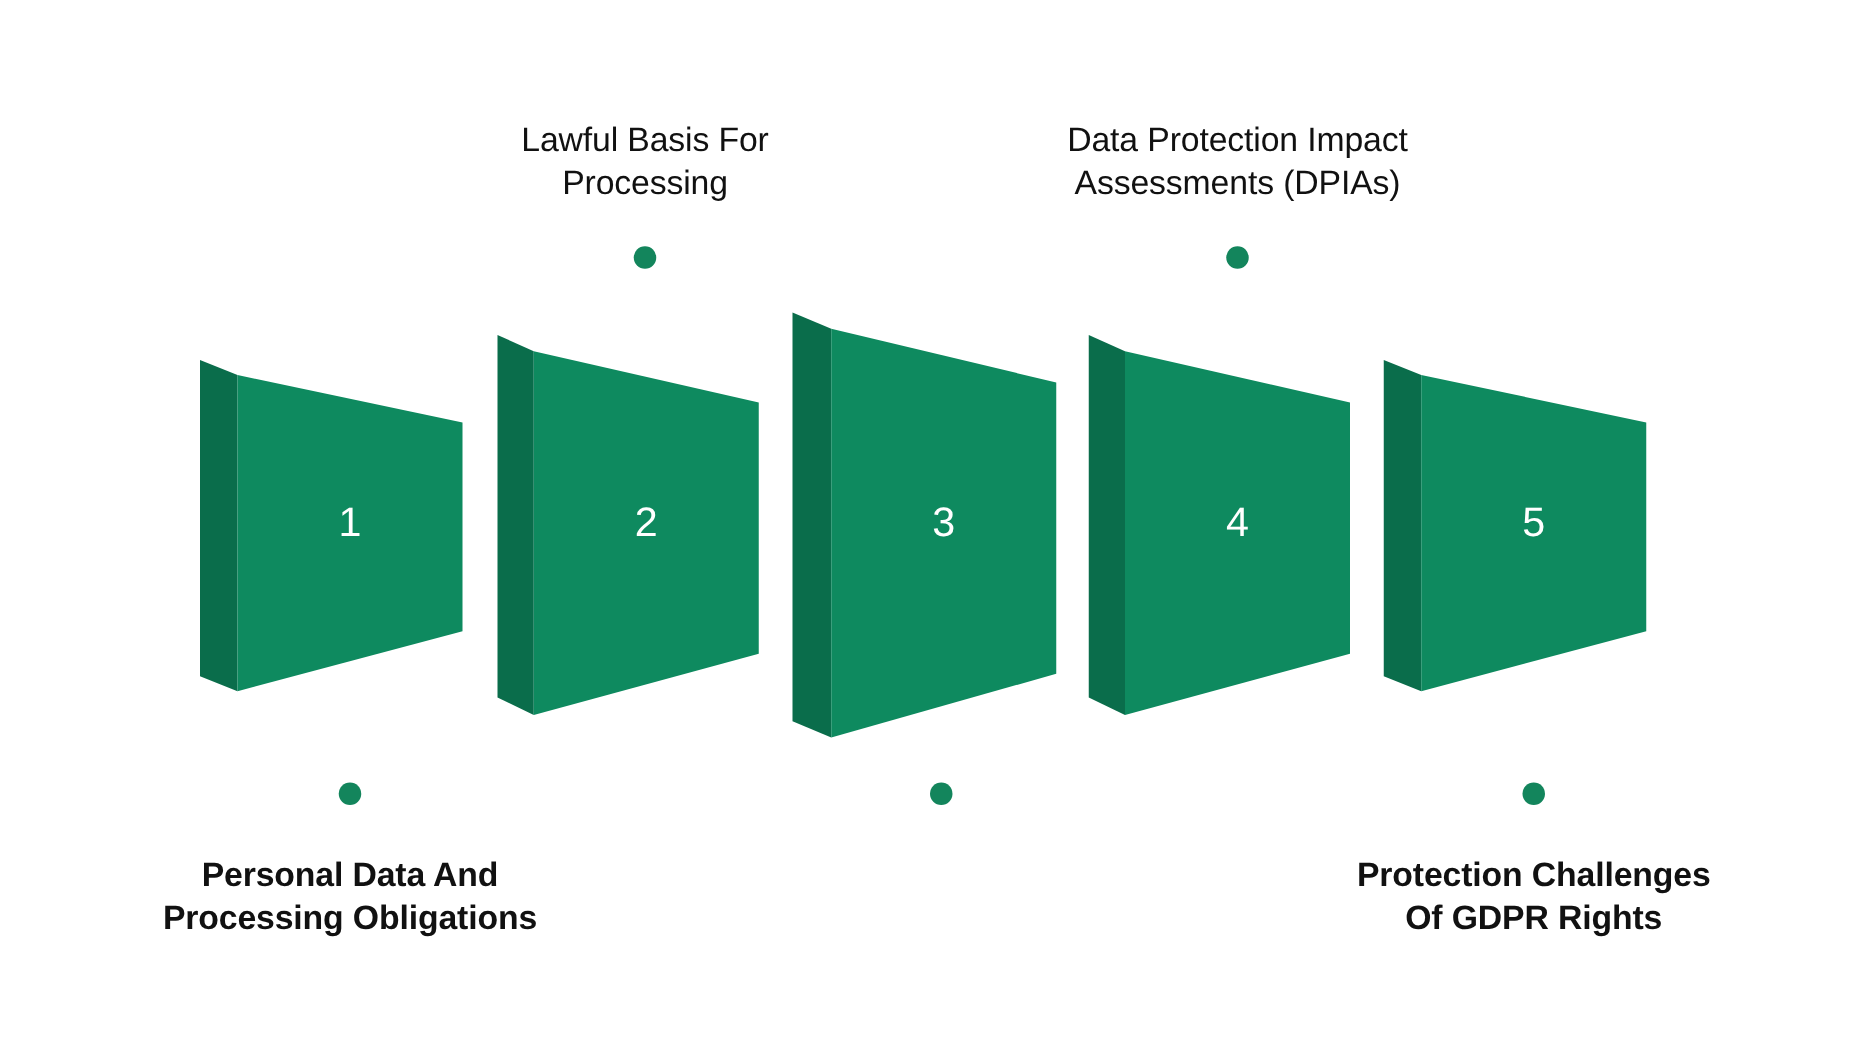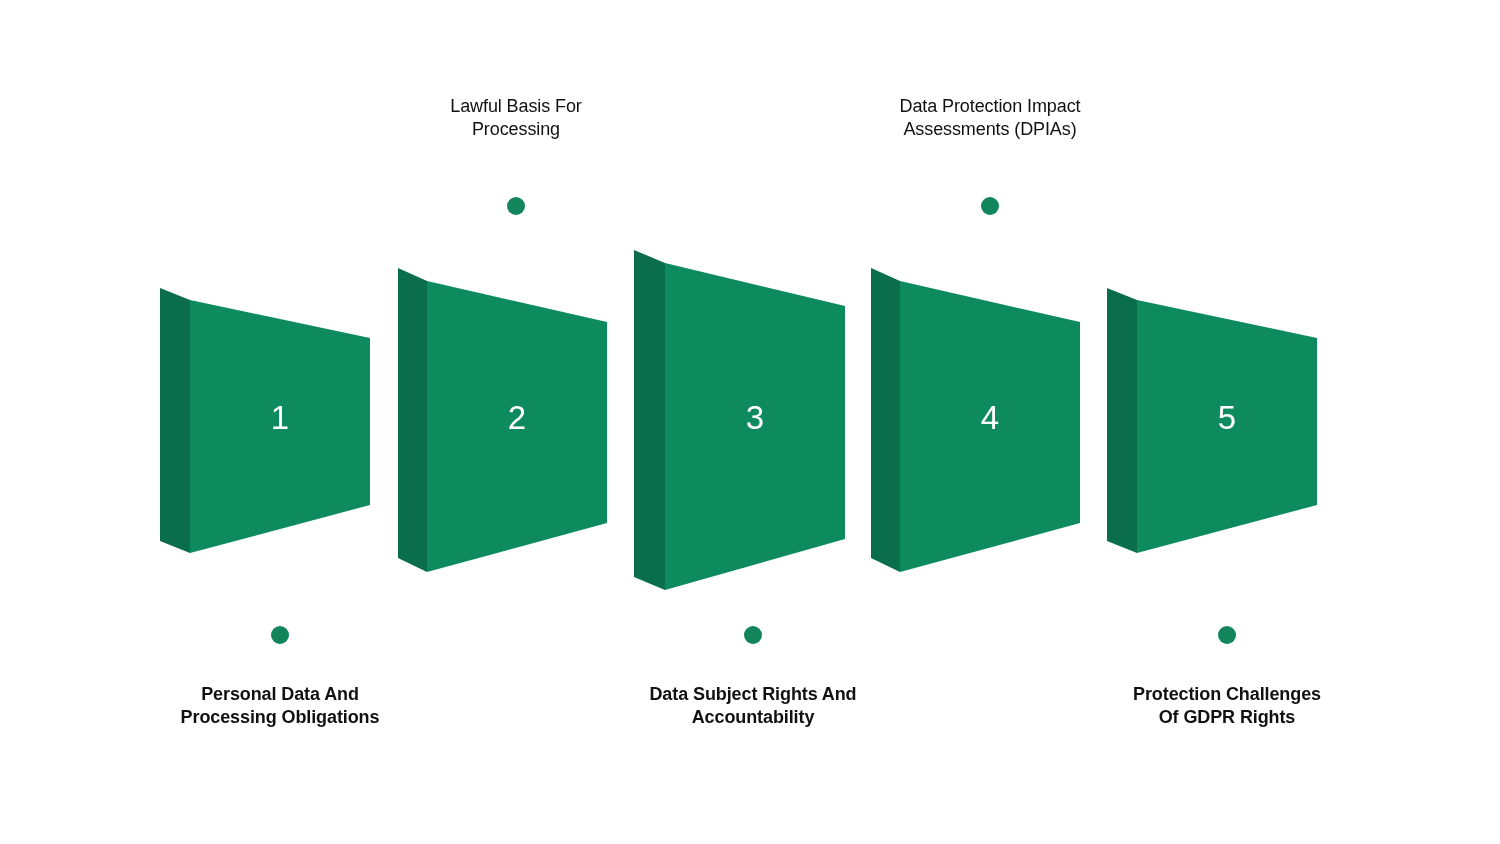--- a/index.html
+++ b/index.html
@@ -33,21 +33,21 @@
     font-size: 33px;
     font-weight: 400;
     text-anchor: middle;
     dominant-baseline: middle;
   }
   .label {
     position: absolute;
     text-align: center;
     color: #111111;
     font-family: "Liberation Sans", sans-serif;
-    font-size: 18px;
+    font-size: 27px;
     font-weight: 700;
     line-height: 1.27;
     letter-spacing: -0.1px;
     white-space: pre-line;
   }
   .label-top {
     font-weight: 400;
   }
 </style>
 </head>
@@ -96,19 +96,17 @@
 
   <div class="label label-top" style="left:366px; top:95px; width:300px;">Lawful Basis For
 Processing</div>
 
   <div class="label" style="left:90px; top:683px; width:380px;">Personal Data And
 Processing Obligations</div>
 
   <div class="label label-top" style="left:815px; top:95px; width:350px;">Data Protection Impact
 Assessments (DPIAs)</div>
 
-  <div class="label" style="left:568px; top:683px; width:370px;">Data Subject Rights And
-Accountability</div>
 
   <div class="label" style="left:1042px; top:683px; width:370px;">Protection Challenges
 Of GDPR Rights</div>
 
 </div>
 
 </body></html>

